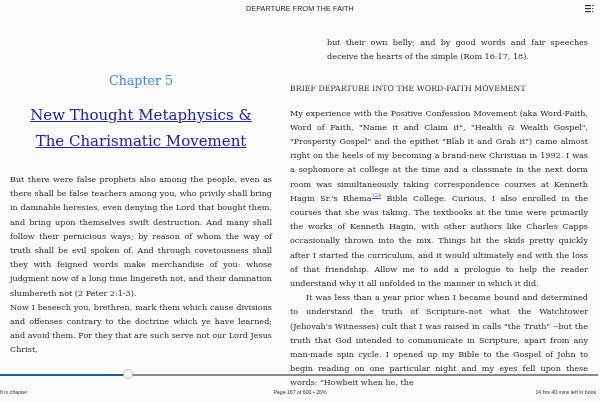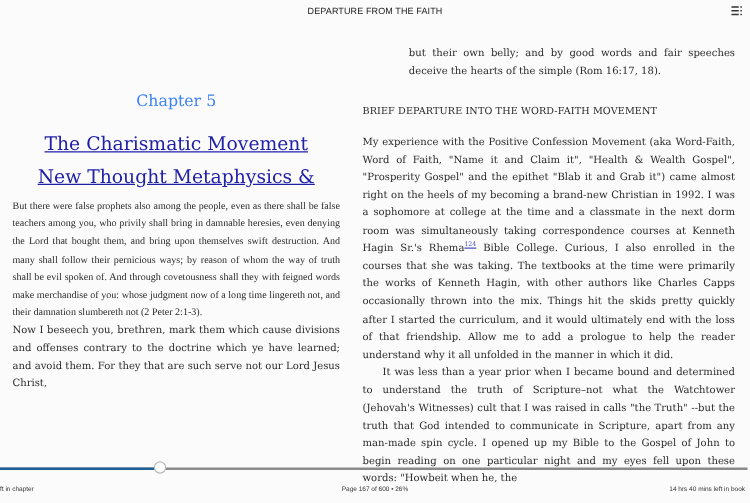--- a/index.html
+++ b/index.html
@@ -35,21 +35,21 @@
       text-align: center; margin-top: 36px;
       font-size: 12.6px; color: #3b82f6; 
       line-height: 18px;
     }
     .chapter-title {
       text-align: center; margin-top: 12px;
       font-size: 15px; line-height: 26px; color: #2020a8; text-decoration: underline;
     }
     .chapter-title span { display: block; }
     p { margin: 0; text-align: justify; }
-    .left-p1 { margin-top: 4px; font-family: Liberation Serif, serif; }
+    .left-p1 { margin-top: 19px; }
     .left-p2 { }
     .quote-cont { padding-left: 37px; margin-top: 0; }
     .section-heading {
       margin-top: 18px; font-size: 7.7px; letter-spacing: 0.1px;
     }
     .right-p1 { margin-top: 10px; }
     .indent { text-indent: 16px; }
     sup.fn {
       font-size: 5px; color: #5050c0; text-decoration: underline;
       vertical-align: 4px; line-height: 0;
@@ -87,22 +87,22 @@
     <rect x="0" y="7" width="6" height="1.2" fill="#333"></rect>
     <rect x="7.3" y="1" width="1.2" height="1.2" fill="#333"></rect>
     <rect x="7.3" y="4" width="1.2" height="1.2" fill="#333"></rect>
     <rect x="7.3" y="7" width="1.2" height="1.2" fill="#333"></rect>
   </svg>
 </div>
 
 <div class="col col-left">
   <div class="chapter-label">Chapter 5</div>
   <div class="chapter-title">
+    <span>New Thought Metaphysics &amp;</span>
     <span>The Charismatic Movement</span>
-    <span>New Thought Metaphysics &amp;</span>
   </div>
   <p class="left-p1">But there were false prophets also among the people, even as there shall be false teachers among you, who privily shall bring in damnable heresies, even denying the Lord that bought them, and bring upon themselves swift destruction. And many shall follow their pernicious ways; by reason of whom the way of truth shall be evil spoken of. And through covetousness shall they with feigned words make merchandise of you: whose judgment now of a long time lingereth not, and their damnation slumbereth not (2 Peter 2:1-3).</p>
   <p class="left-p2">Now I beseech you, brethren, mark them which cause divisions and offenses contrary to the doctrine which ye have learned; and avoid them. For they that are such serve not our Lord Jesus Christ,</p>
 </div>
 
 <div class="col col-right">
   <p class="quote-cont">but their own belly; and by good words and fair speeches deceive the hearts of the simple (Rom 16:17, 18).</p>
   <div class="section-heading">BRIEF DEPARTURE INTO THE WORD-FAITH MOVEMENT</div>
   <p class="right-p1"><span>My experience with the Positive Confession Movement (aka Word-Faith, Word of Faith, "Name it and Claim it", "Health &amp; Wealth Gospel", "Prosperity Gospel" and the epithet "Blab it and Grab it") came almost right on the heels of my becoming a brand-new Christian in 1992. I was a sophomore at college at the time and a classmate in the next dorm room was simultaneously taking correspondence courses at Kenneth Hagin Sr.'s Rhema</span><sup class="fn">124</sup><span> Bible College. Curious, I also enrolled in the courses that she was taking. The textbooks at the time were primarily the works of Kenneth Hagin, with other authors like Charles Capps occasionally thrown into the mix. Things hit the skids pretty quickly after I started the curriculum, and it would ultimately end with the loss of that friendship. Allow me to add a prologue to help the reader understand why it all unfolded in the manner in which it did.</span></p>
   <p class="indent">It was less than a year prior when I became bound and determined to understand the truth of Scripture–not what the Watchtower (Jehovah's Witnesses) cult that I was raised in calls "the Truth" --but the truth that God intended to communicate in Scripture, apart from any man-made spin cycle. I opened up my Bible to the Gospel of John to begin reading on one particular night and my eyes fell upon these words: "Howbeit when he, the</p>

